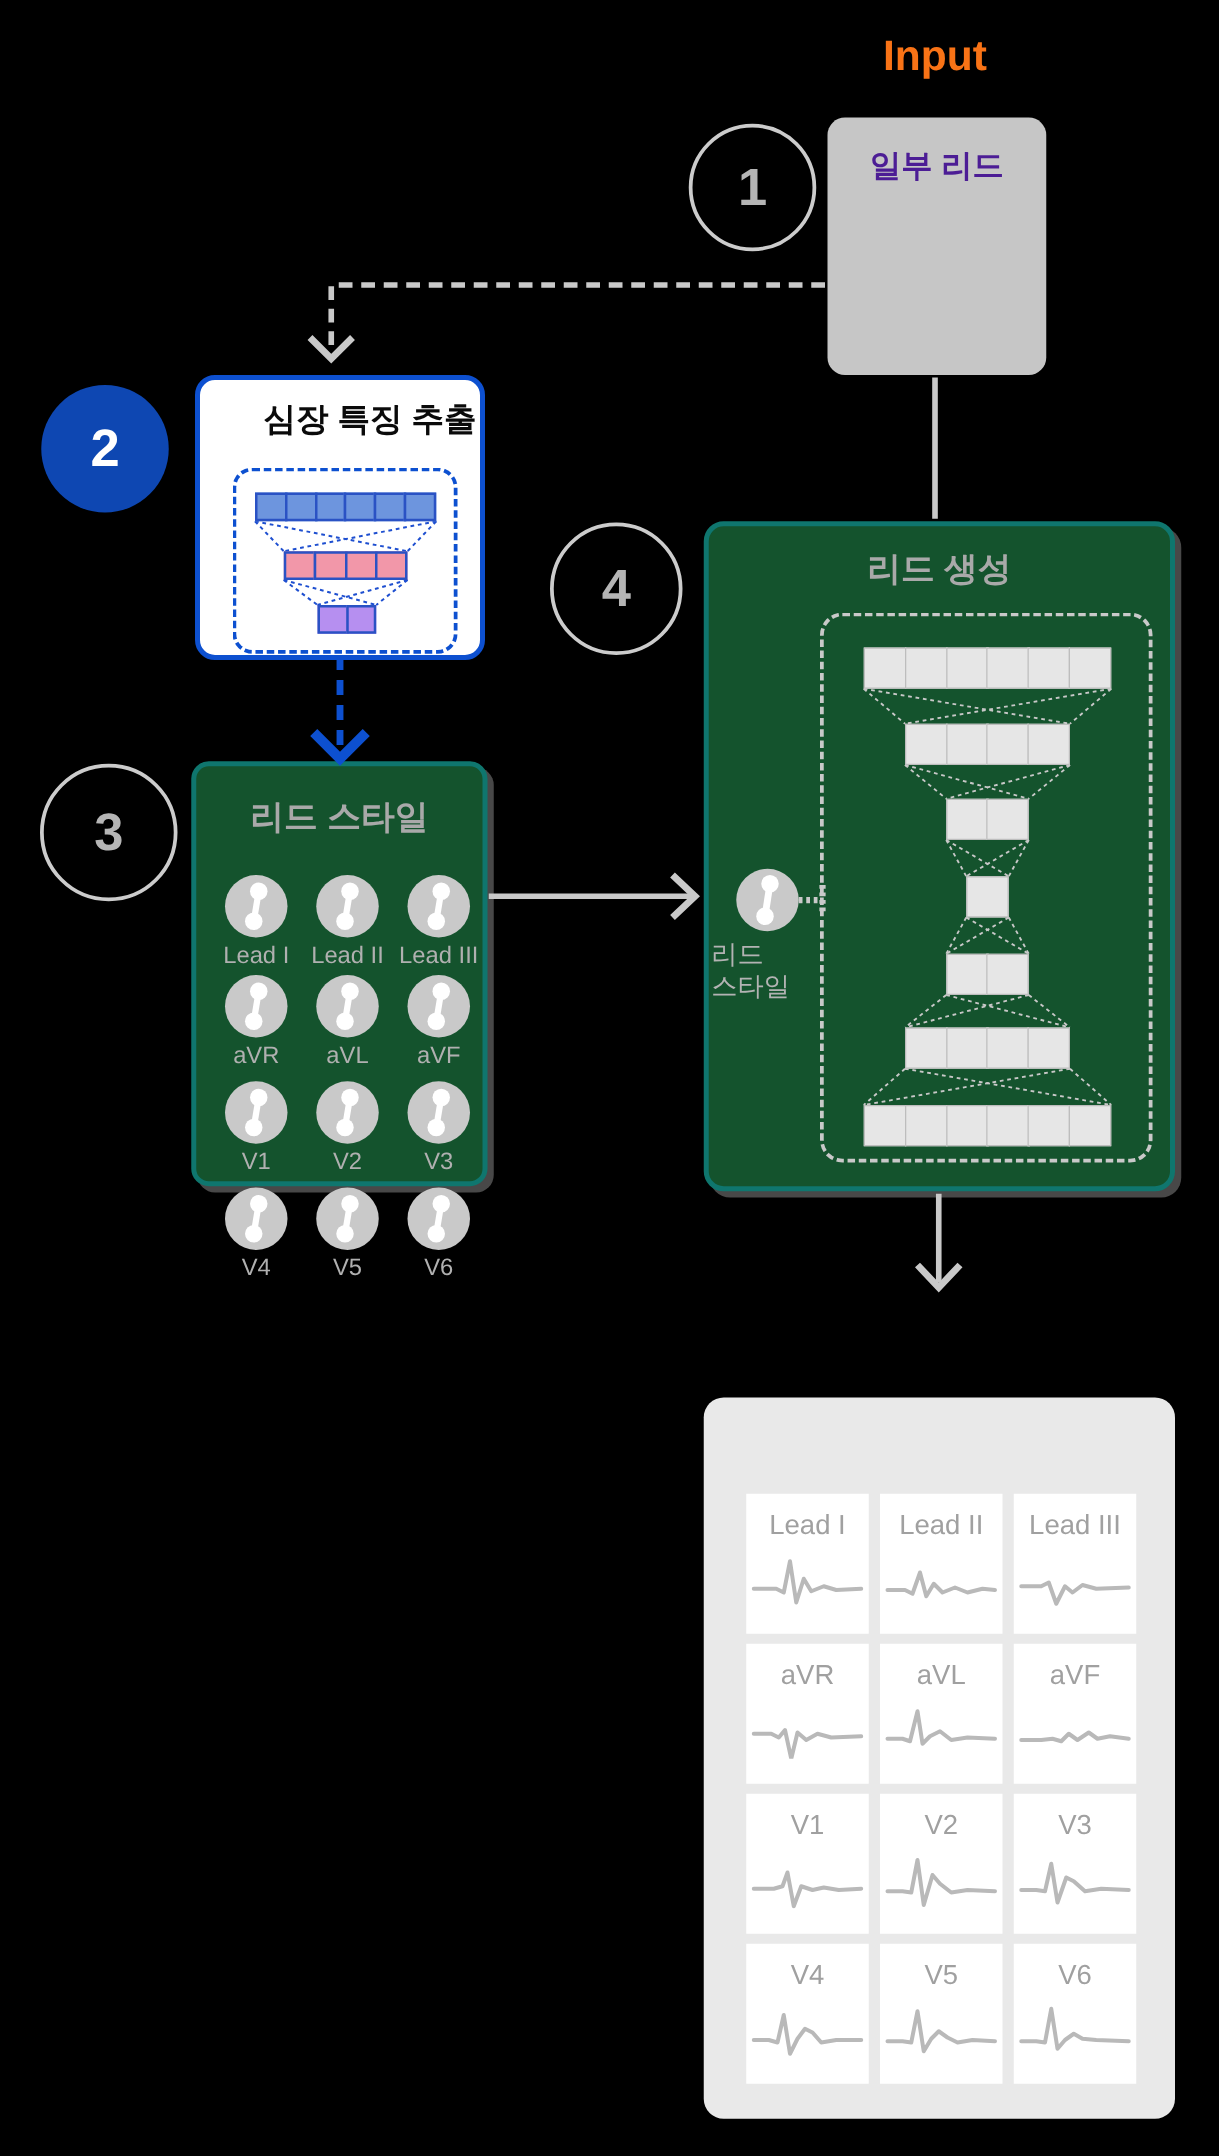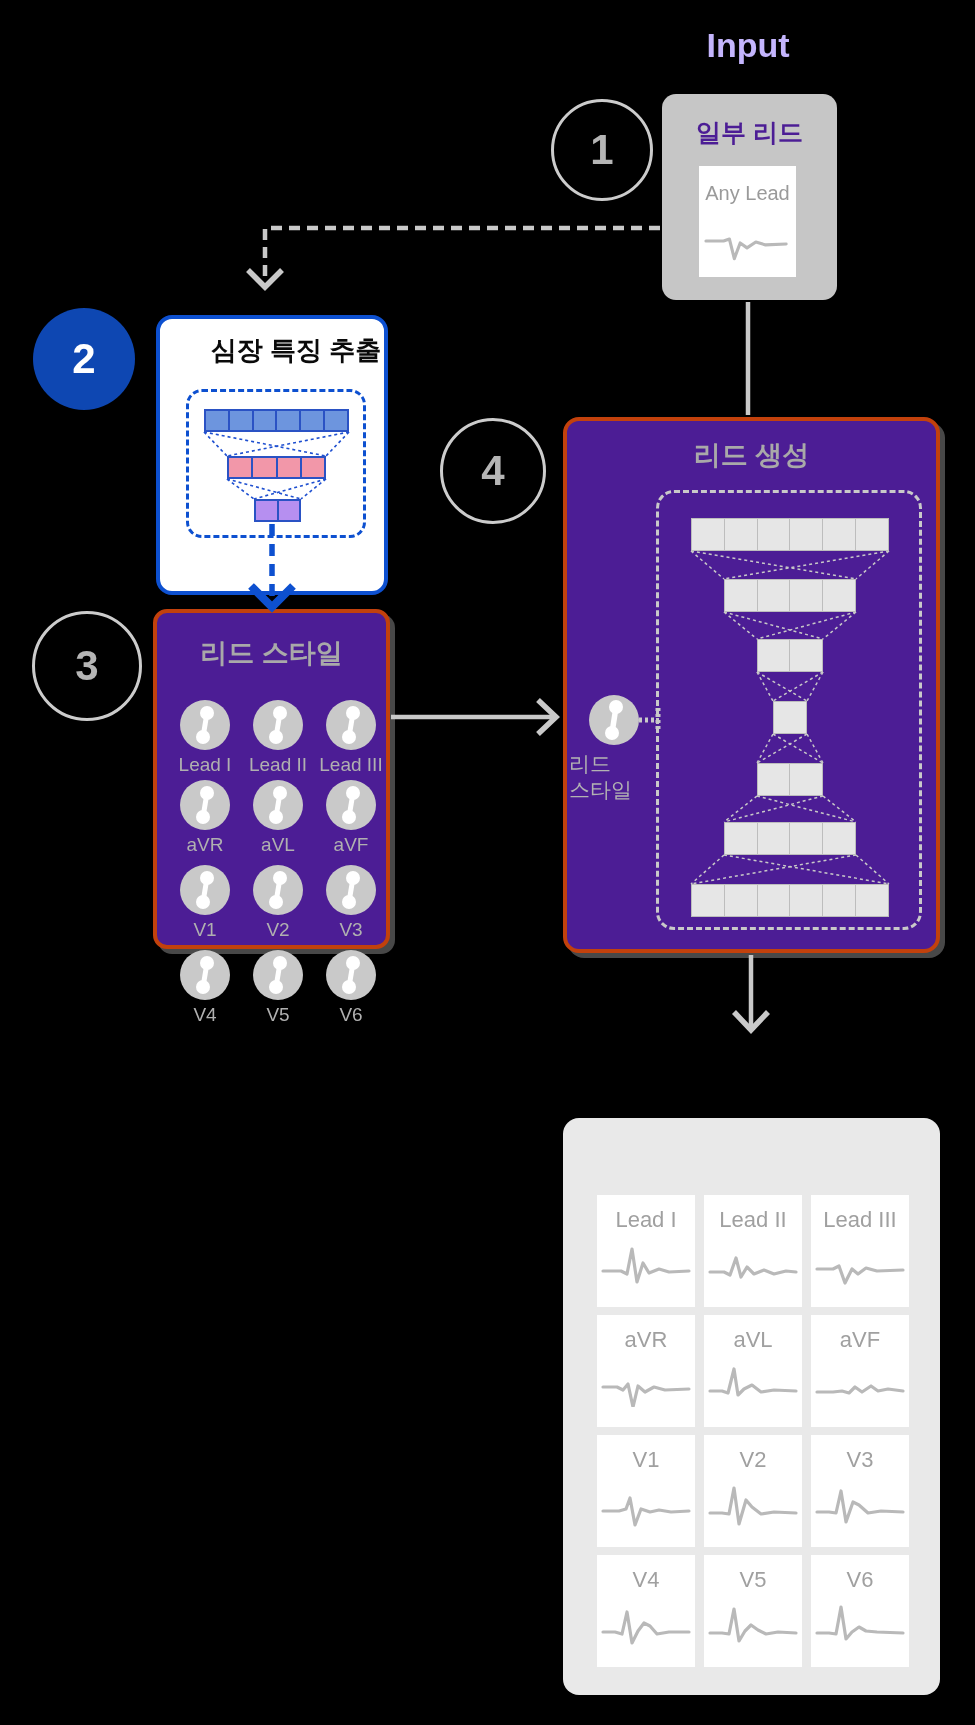--- a/index.html
+++ b/index.html
@@ -1,27 +1,27 @@
 <!DOCTYPE html>
 <html><head>
 <meta charset="utf-8">
 <style>
   html,body{margin:0;padding:0;background:#000;}
   #canvas{position:relative;width:975px;height:1725px;background:#000;overflow:hidden;
           font-family:"Liberation Sans",sans-serif;}
   
-  .stage-title{position:absolute;width:200px;text-align:center;font-size:34px;font-weight:bold;color:#c4b5fd;}
+  .stage-title{position:absolute;width:200px;text-align:center;font-size:34px;font-weight:bold;color:#f97316;}
   
   .badge{position:absolute;border-radius:50%;display:flex;align-items:center;justify-content:center;
          font-size:42px;font-weight:bold;}
   .badge.outline{border:3px solid #cccccc;color:#b5b5b5;background:transparent;}
   .badge.filled{background:#0e47b2;color:#ffffff;}
   
   .graybox{position:absolute;background:#c6c6c6;border-radius:14px;}
-  .whitebox{position:absolute;background:#4c1d95;border-radius:16px;border:4px solid #c2410c;
+  .whitebox{position:absolute;background:#14532d;border-radius:16px;border:4px solid #0f766e;
             box-sizing:border-box;box-shadow:5px 5px 0 rgba(205,205,205,0.35);}
   .bluebox{position:absolute;background:#ffffff;border-radius:16px;border:4px solid #0d50d0;
            box-sizing:border-box;}
   .box-title{width:100%;text-align:center;font-weight:bold;}
   
   .input-title{margin-top:22px;font-size:25px;color:#4c1d95;}
   .anylead-card{position:absolute;left:37px;top:72px;width:97px;height:111px;background:#fff;text-align:center;}
   .anylead-label{margin-top:16px;font-size:20px;color:#9a9a9a;}
   
   .feature-title{margin-top:14px;font-size:26px;color:#0a0a0a;}
@@ -73,29 +73,23 @@
     </div>
   <div class="badge outline" style="left:32px;top:611px;width:104px;height:104px;">
       <span>3</span>
     </div>
   <div class="badge outline" style="left:440px;top:418px;width:100px;height:100px;">
       <span>4</span>
     </div>
 
   <div class="graybox" style="left:662px;top:94px;width:175px;height:206px;">
     <div class="box-title input-title">일부 리드</div>
-    <div class="anylead-card">
-      <div class="anylead-label">Any Lead</div>
-      <svg class="wave" width="88" height="46" viewBox="0 0 90 46" style="margin:14px auto 0;">
-        <polyline points="2,22 20,22 26,20 31,40 37,24 44,29 53,23 63,26 84,25"></polyline>
-      </svg>
-    </div>
   </div>
 
-  <div class="bluebox" style="left:156px;top:315px;width:232px;height:280px;padding-left:48px;">
+  <div class="bluebox" style="left:156px;top:300px;width:232px;height:228px;padding-left:48px;">
     <div class="box-title feature-title">심장 특징 추출</div>
     <div class="bdash"></div>
     <svg class="netlines bluenet" width="232" height="280" viewBox="0 0 232 280" style="position:absolute;left:0;top:0;">
       <line x1="44" y1="113" x2="67" y2="137"></line>
         <line x1="44" y1="113" x2="166" y2="137"></line>
       <line x1="189" y1="113" x2="67" y2="137"></line>
         <line x1="189" y1="113" x2="166" y2="137"></line>
       <line x1="67" y1="160" x2="94" y2="180"></line>
         <line x1="67" y1="160" x2="141" y2="180"></line>
       <line x1="166" y1="160" x2="94" y2="180"></line>

